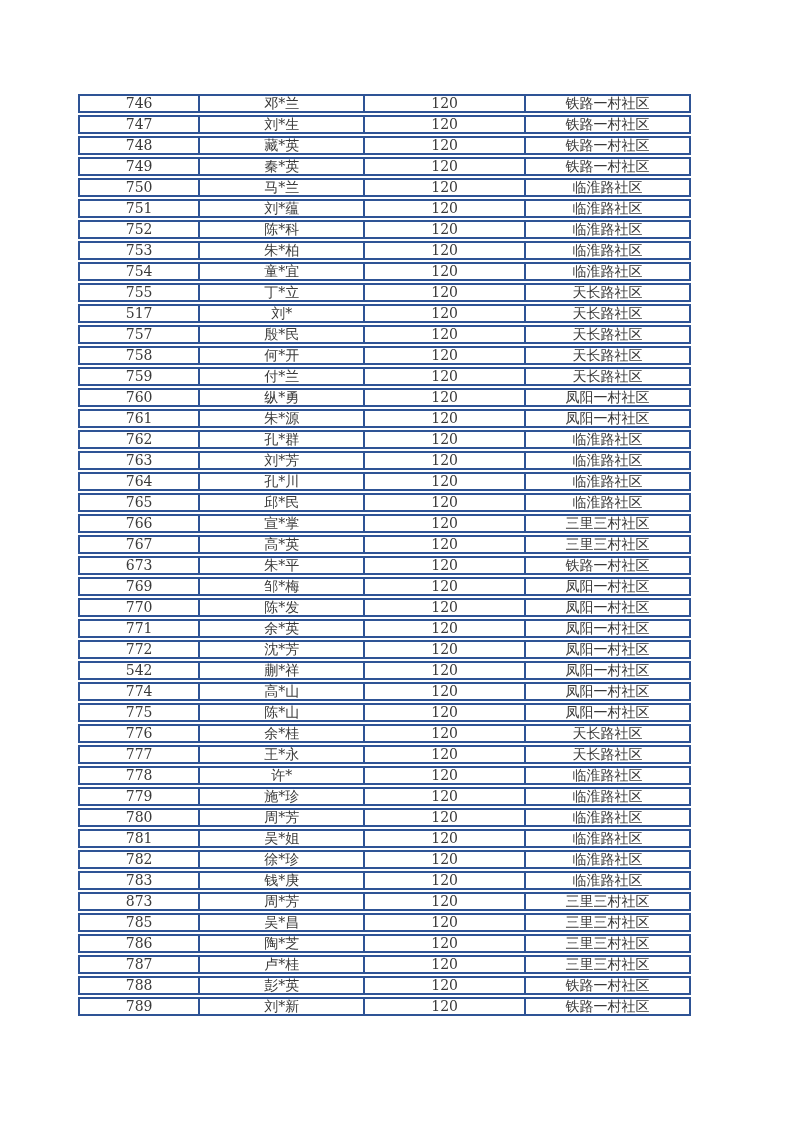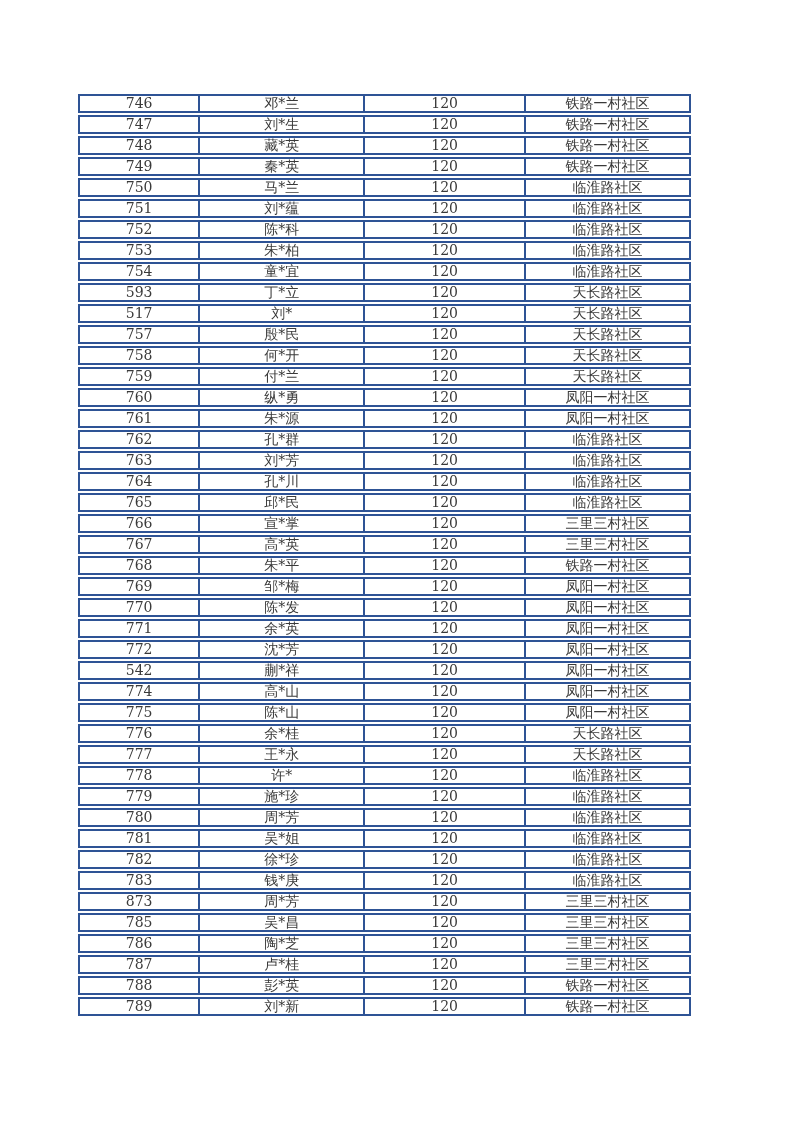--- a/index.html
+++ b/index.html
@@ -97,21 +97,21 @@
           <div class="cell">120</div>
           <div class="cell">临淮路社区</div>
         </div>
         <div class="row">
           <div class="cell">754</div>
           <div class="cell">童*宜</div>
           <div class="cell">120</div>
           <div class="cell">临淮路社区</div>
         </div>
         <div class="row">
-          <div class="cell">593</div>
+          <div class="cell">755</div>
           <div class="cell">丁*立</div>
           <div class="cell">120</div>
           <div class="cell">天长路社区</div>
         </div>
         <div class="row">
           <div class="cell">517</div>
           <div class="cell">刘*</div>
           <div class="cell">120</div>
           <div class="cell">天长路社区</div>
         </div>
@@ -175,21 +175,21 @@
           <div class="cell">120</div>
           <div class="cell">三里三村社区</div>
         </div>
         <div class="row">
           <div class="cell">767</div>
           <div class="cell">高*英</div>
           <div class="cell">120</div>
           <div class="cell">三里三村社区</div>
         </div>
         <div class="row">
-          <div class="cell">768</div>
+          <div class="cell">673</div>
           <div class="cell">朱*平</div>
           <div class="cell">120</div>
           <div class="cell">铁路一村社区</div>
         </div>
         <div class="row">
           <div class="cell">769</div>
           <div class="cell">邹*梅</div>
           <div class="cell">120</div>
           <div class="cell">凤阳一村社区</div>
         </div>

